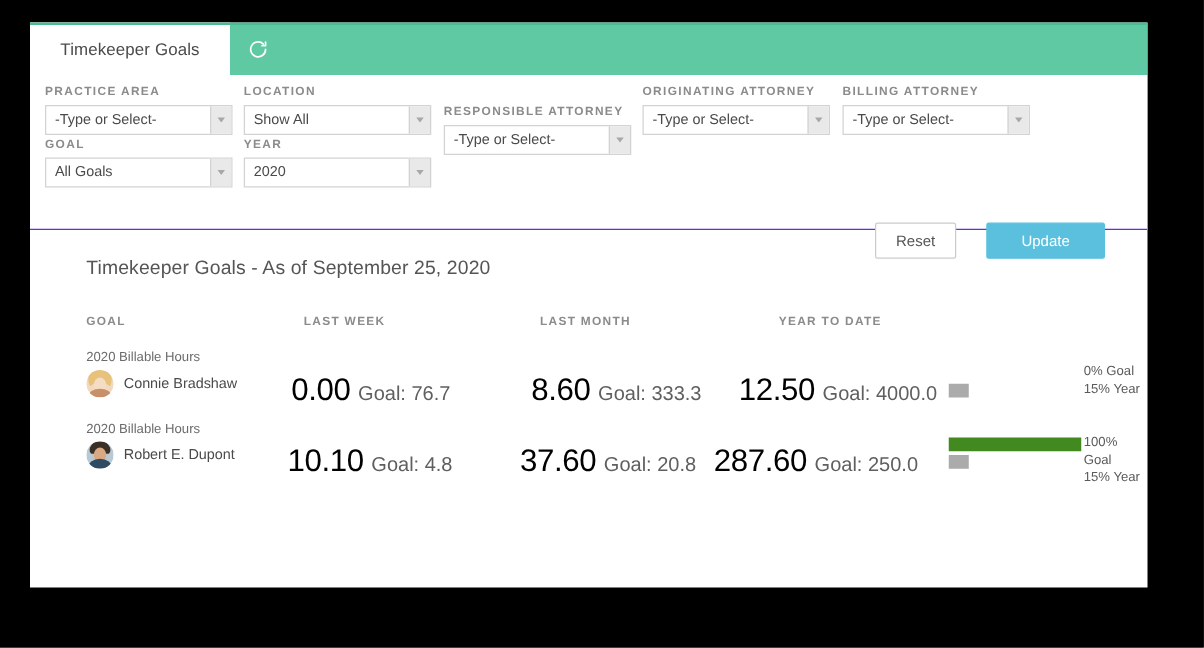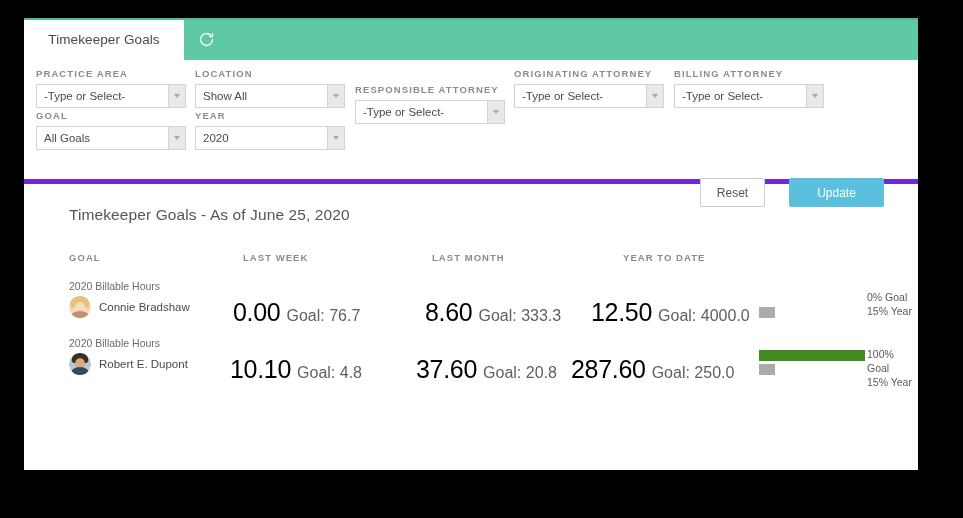--- a/index.html
+++ b/index.html
@@ -48,21 +48,21 @@
     display: flex;
     align-items: center;
     justify-content: center;
     cursor: pointer;
   }
   .refresh-glyph { display: block; }
 
   
   .filters {
     background: #ffffff;
-    border-bottom: 5px solid #6d28d9;
+    border-bottom: 1px solid #6d28d9;
     padding: 10px 0 12px 0;
     position: relative;
     height: 124px;
   }
   .filter-field {
     position: absolute;
   }
   .filter-label {
     font-size: 9.5px;
     font-weight: bold;
@@ -260,21 +260,21 @@
       </div>
     </div>
 
     <div class="btn-row">
       <div class="btn btn-reset">Reset</div>
       <div class="btn btn-update">Update</div>
     </div>
   </div>
 
   <div class="report">
-    <div class="report-title">Timekeeper Goals - As of June 25, 2020</div>
+    <div class="report-title">Timekeeper Goals - As of September 25, 2020</div>
 
     <div class="col-headers">
       <div class="col-h" style="left:45px;">GOAL</div>
       <div class="col-h" style="left:219px;">LAST WEEK</div>
       <div class="col-h" style="left:408px;">LAST MONTH</div>
       <div class="col-h" style="left:599px;">YEAR TO DATE</div>
     </div>
 
     <div class="row" style="margin-top:6px;">
       <div class="goal-name">2020 Billable Hours</div>

